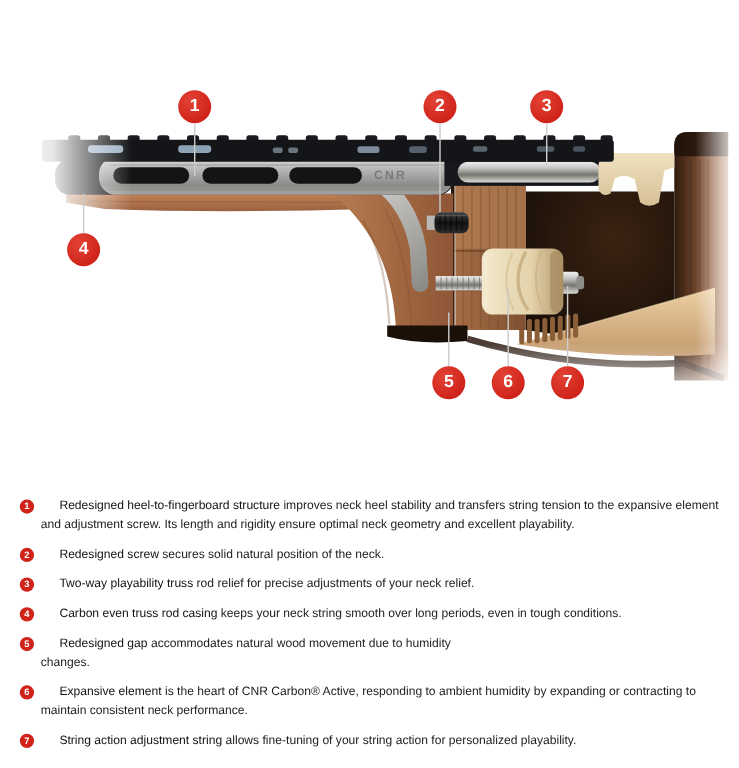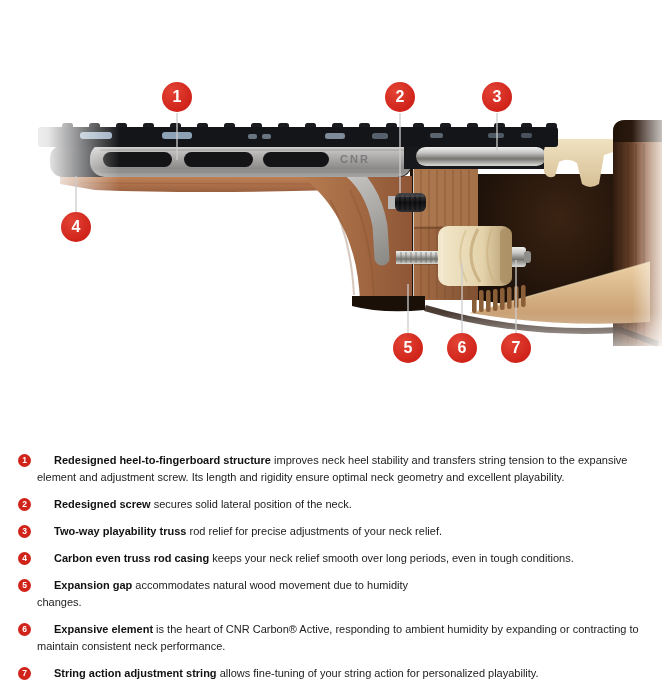--- a/index.html
+++ b/index.html
@@ -11,21 +11,21 @@
          background:radial-gradient(circle at 35% 30%, #e24334, #d0231a 72%);
          color:#fff;font-weight:bold;font-size:16px;line-height:30px;text-align:center;
          transform:translate(-50%,-50%);letter-spacing:0;}
   .legend{position:absolute;left:18px;top:452px;width:638px;}
   .legend-item{position:relative;padding-left:19px;margin:0 0 10px 0;
                font-size:11px;line-height:17px;color:#1c1c1c;}
   .legend-item.narrow{max-width:402px;}
   .legend-item .num{position:absolute;left:0;top:2px;width:13px;height:13px;border-radius:50%;
         background:#d0231a;color:#fff;font-size:8.5px;font-weight:bold;line-height:13px;
         text-align:center;}
-  .legend-item .term{font-weight:bold;color:#111;padding-left:17px;}
+  .legend-item .term{font-weight:normal;color:#111;padding-left:17px;}
   .legend-item .desc{font-weight:normal;}
 </style>
 </head>
 <body>
 
 <div class="stage">
   <svg width="672" height="440" viewBox="0 0 672 440">
     <defs>
       <linearGradient id="gAlum" x1="0" y1="0" x2="0" y2="1">
         <stop offset="0" stop-color="#dddcda"></stop>
@@ -274,30 +274,30 @@
   <div class="badge" style="left:408px;top:348px;">5</div>
   <div class="badge" style="left:462px;top:348px;">6</div>
   <div class="badge" style="left:516px;top:348px;">7</div>
 </div>
 
 <div class="legend">
   <p class="legend-item">
     <span class="num">1</span><span class="term">Redesigned heel-to-fingerboard structure</span><span class="desc"> improves neck heel stability and transfers string tension to the expansive element and adjustment screw. Its length and rigidity ensure optimal neck geometry and excellent playability.</span>
   </p>
   <p class="legend-item">
-    <span class="num">2</span><span class="term">Redesigned screw</span><span class="desc"> secures solid lateral position of the neck.</span>
+    <span class="num">2</span><span class="term">Redesigned screw</span><span class="desc"> secures solid natural position of the neck.</span>
   </p>
   <p class="legend-item">
     <span class="num">3</span><span class="term">Two-way playability truss</span><span class="desc"> rod relief for precise adjustments of your neck relief.</span>
   </p>
   <p class="legend-item">
-    <span class="num">4</span><span class="term">Carbon even truss rod casing</span><span class="desc"> keeps your neck relief smooth over long periods, even in tough conditions.</span>
+    <span class="num">4</span><span class="term">Carbon even truss rod casing</span><span class="desc"> keeps your neck string smooth over long periods, even in tough conditions.</span>
   </p>
   <p class="legend-item narrow">
-    <span class="num">5</span><span class="term">Expansion gap</span><span class="desc"> accommodates natural wood movement due to humidity changes.</span>
+    <span class="num">5</span><span class="term">Redesigned gap</span><span class="desc"> accommodates natural wood movement due to humidity changes.</span>
   </p>
   <p class="legend-item">
     <span class="num">6</span><span class="term">Expansive element</span><span class="desc"> is the heart of CNR Carbon® Active, responding to ambient humidity by expanding or contracting to maintain consistent neck performance.</span>
   </p>
   <p class="legend-item">
     <span class="num">7</span><span class="term">String action adjustment string</span><span class="desc"> allows fine-tuning of your string action for personalized playability.</span>
   </p>
 </div>
 
 </body></html>

